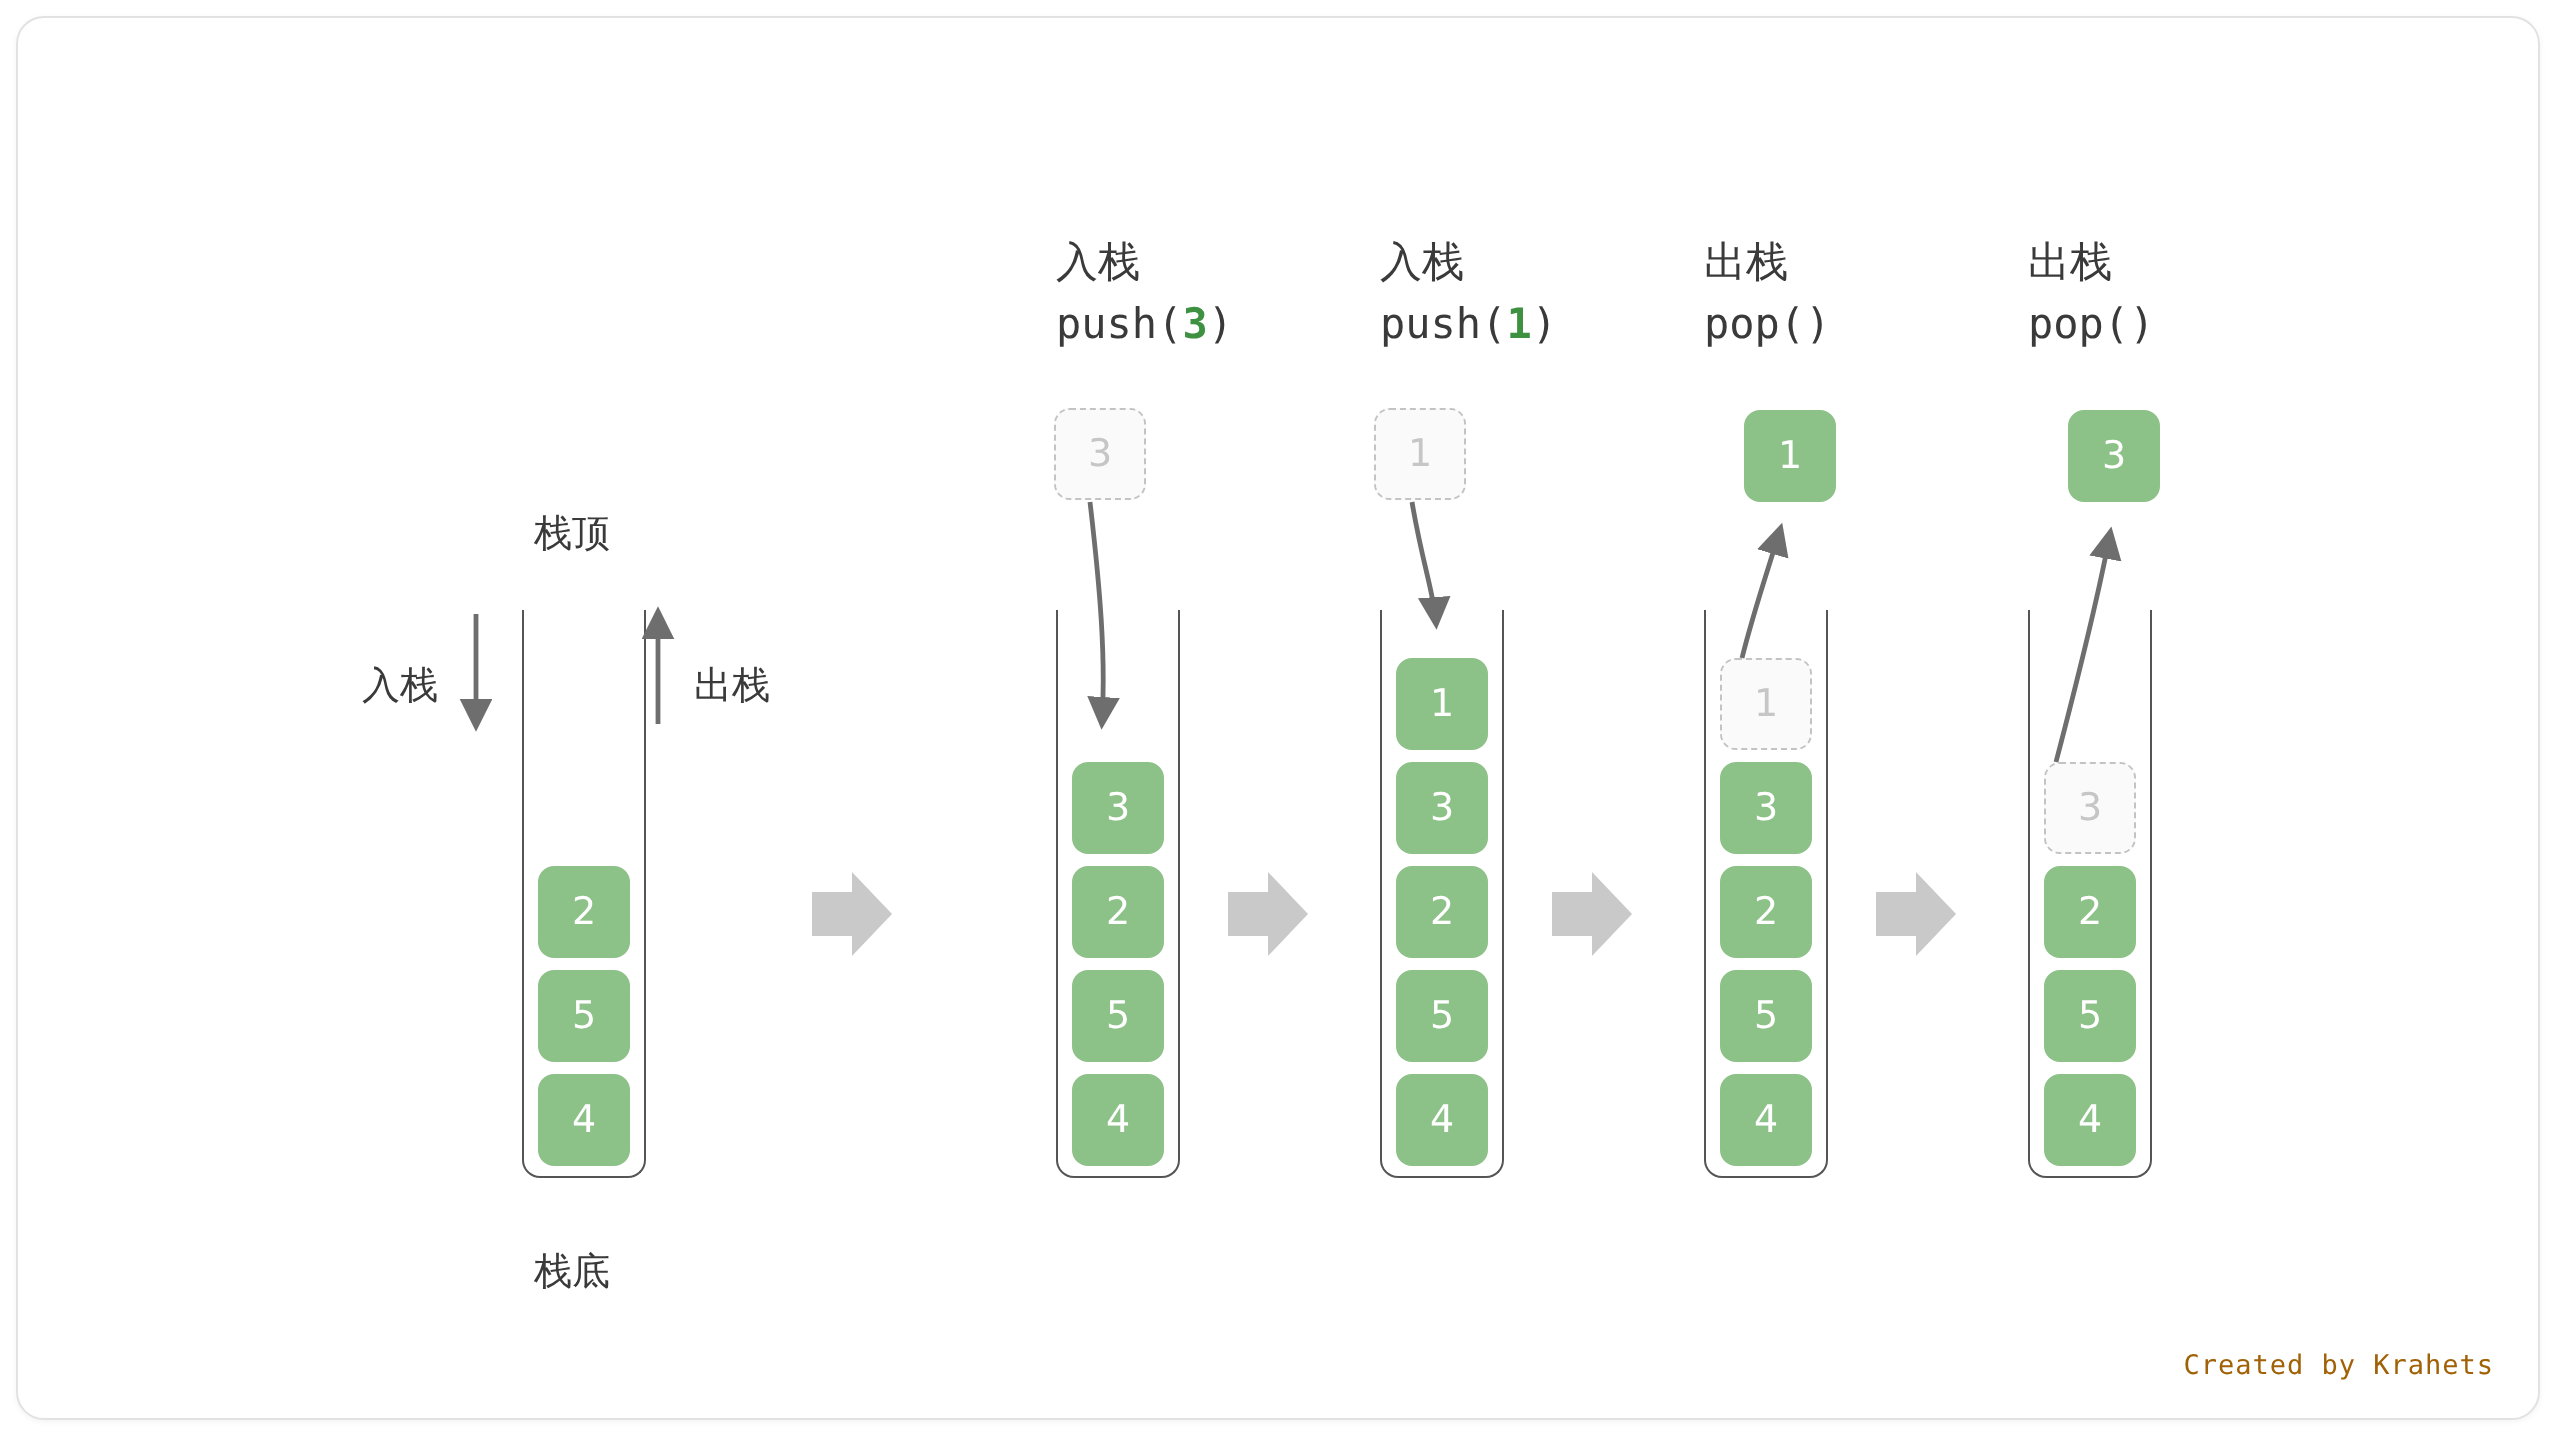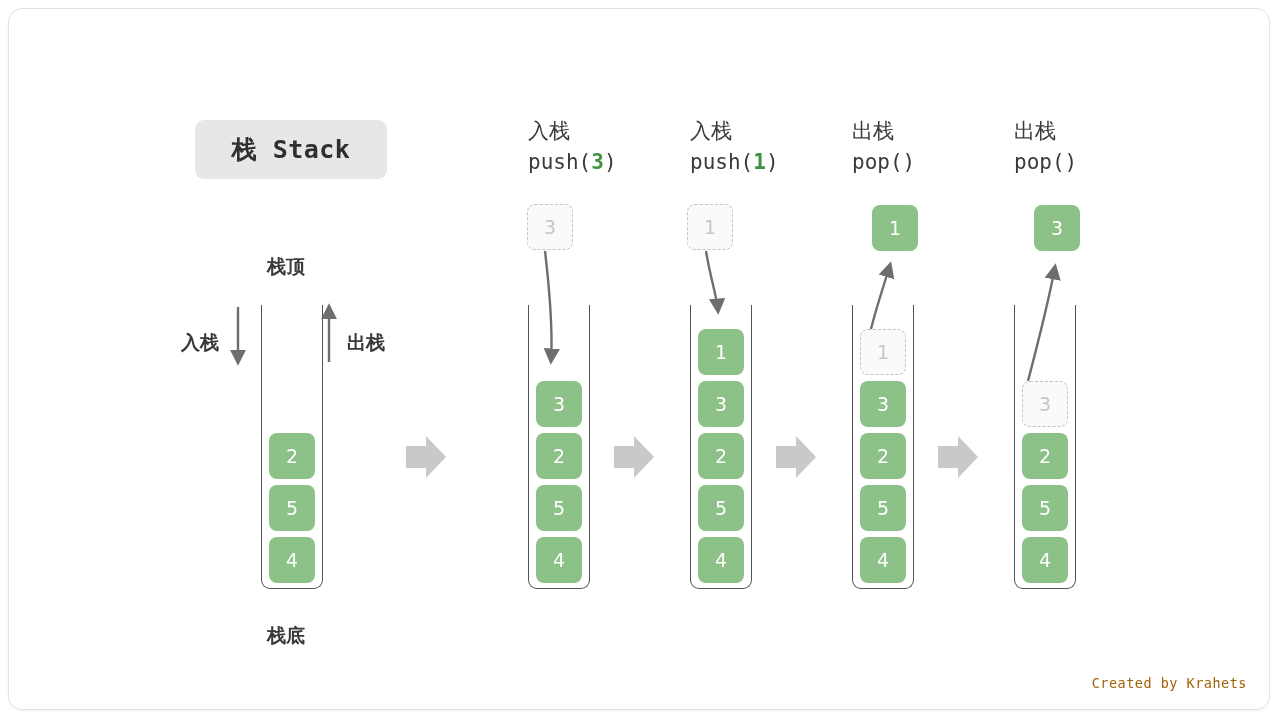--- a/index.html
+++ b/index.html
@@ -46,21 +46,21 @@
     font-weight: bold;
     font-size: 25px;
     color: #2f2f2f;
     letter-spacing: 0.5px;
   }
 
   
   .cjk-label {
     position: absolute;
     font-family: "DejaVu Sans", sans-serif;
-    font-weight: bold;
+    font-weight: normal;
     font-size: 19px;
     color: #3a3a3a;
     white-space: nowrap;
   }
 
   
   .stack-container {
     position: absolute;
     width: 62px;
     height: 284px;
@@ -137,23 +137,20 @@
     font-size: 13.5px;
     color: #a16207;
     letter-spacing: 0.5px;
   }
 </style>
 </head>
 <body>
 
 <div id="page">
 
-  <div id="title-chip">
-    <span class="title-text">栈 Stack</span>
-  </div>
 
   <div class="cjk-label" style="left:258px; top:245px;">栈顶</div>
 
   <div class="cjk-label" style="left:258px; top:614px;">栈底</div>
 
   <div class="cjk-label" style="left:172px; top:321px;">入栈</div>
 
   <div class="cjk-label" style="left:338px; top:321px;">出栈</div>
 
   <div class="col-header" style="left:519px; top:107px;">

